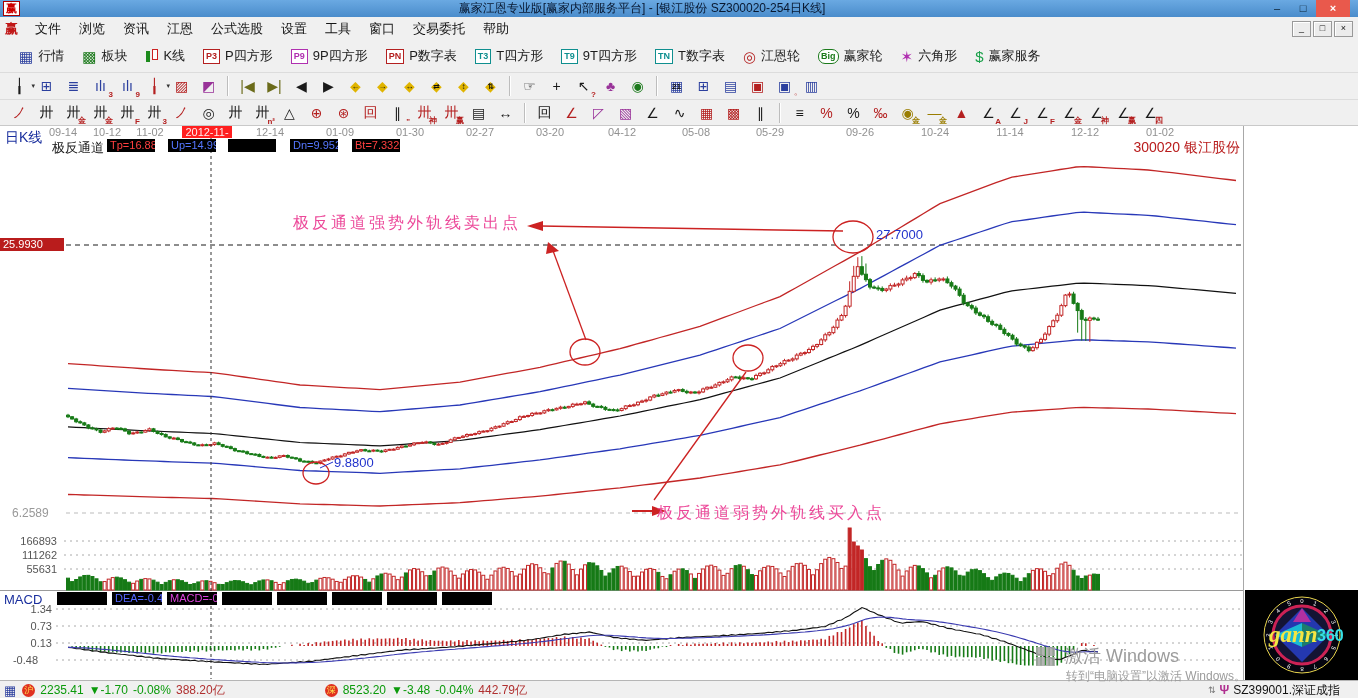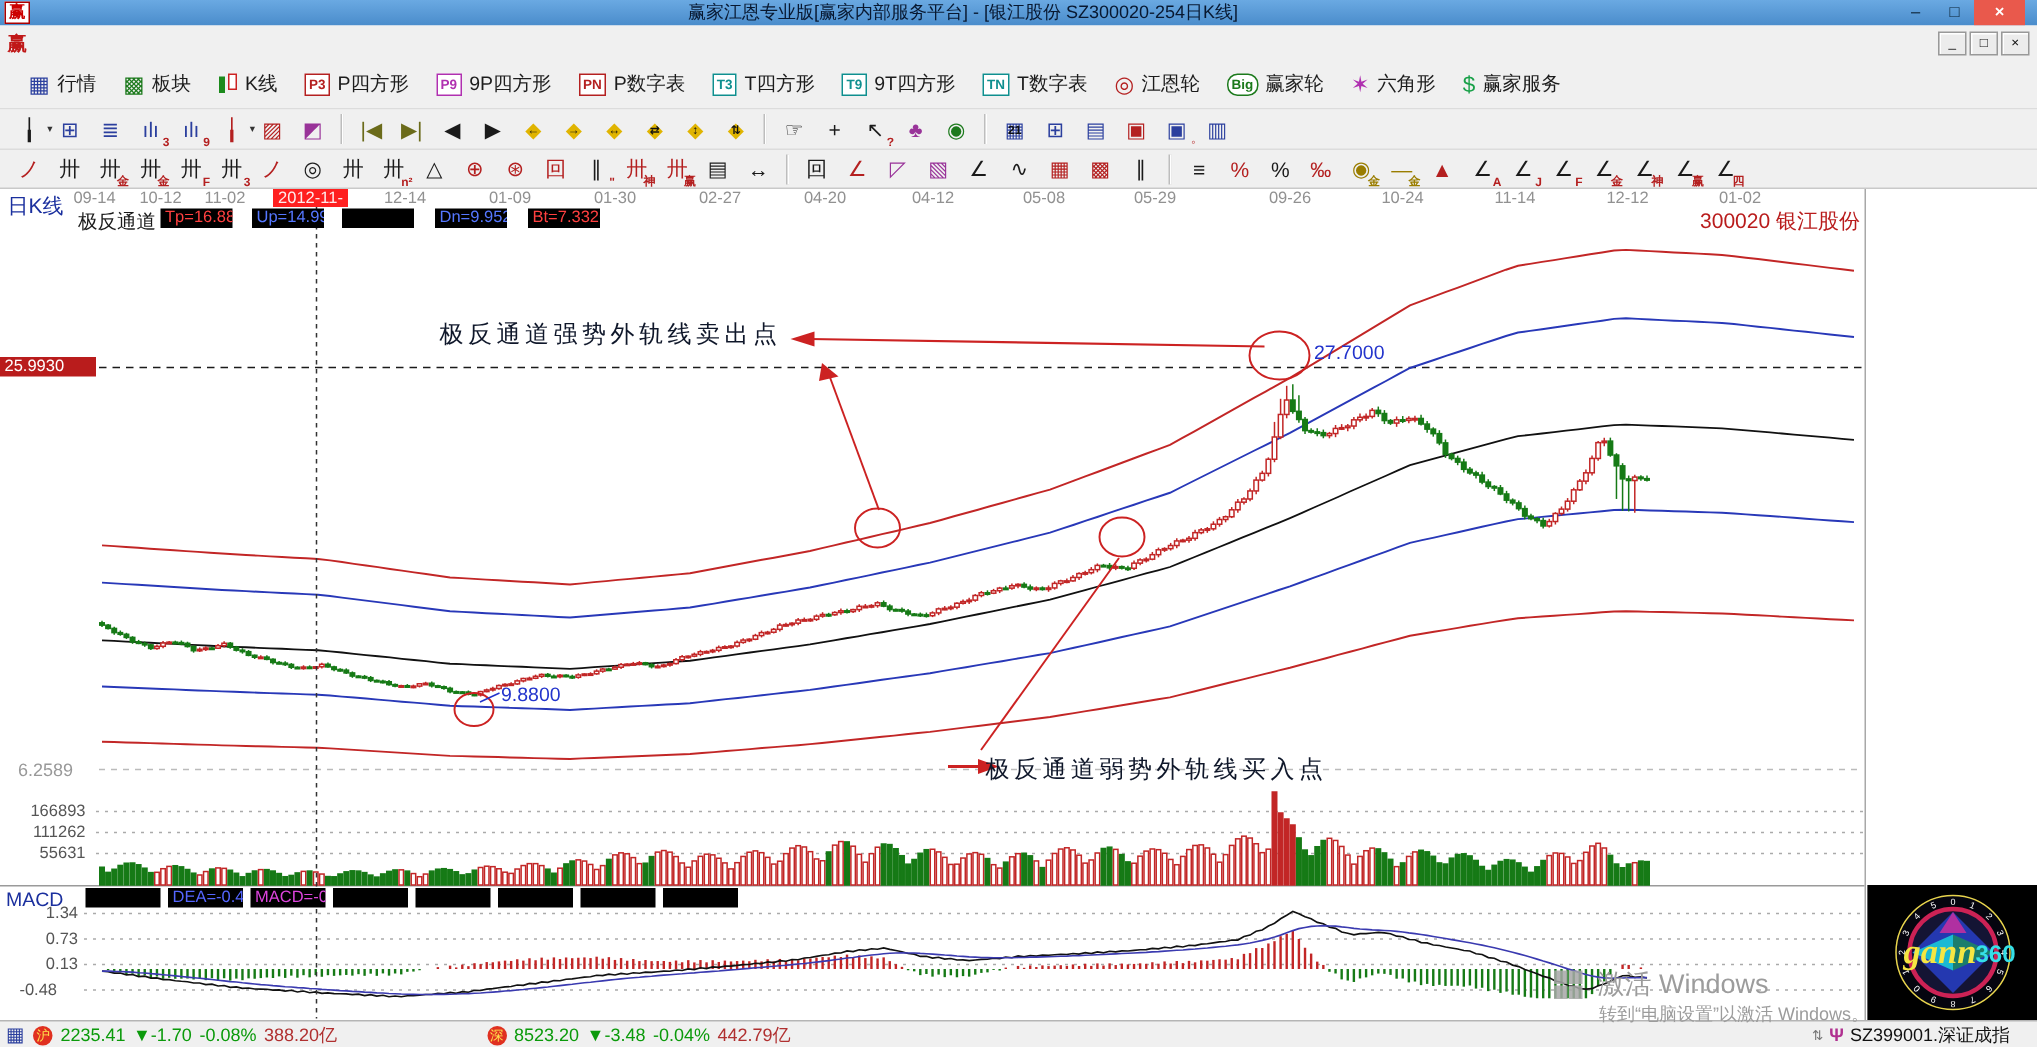--- a/index.html
+++ b/index.html
@@ -46,21 +46,21 @@
   
   #chartsvg{position:absolute;top:126px;left:0;}
   .tick{position:absolute;top:126px;width:56px;margin-left:-28px;text-align:center;
         font-size:11px;color:#919191;height:12px;line-height:12px;}
   .tick-hl{background:#ff1f1f;color:#ffecec;width:50px;margin-left:-25px;}
   .pane-label{color:#1a2f9e;font-size:14px;}
   .ind-label{font-size:13px;color:#1a1a1a;}
   .vbox{position:absolute;height:13px;background:#000;font-size:11px;line-height:13px;text-align:left;
         padding-left:3px;box-sizing:border-box;white-space:nowrap;overflow:hidden;}
   .axis-lab{position:absolute;font-size:11px;color:#555;text-align:right;}
-  .note{position:absolute;color:#0f172a;font-size:16px;letter-spacing:3px;white-space:nowrap;
+  .note{position:absolute;color:#ec4899;font-size:16px;letter-spacing:3px;white-space:nowrap;
         font-family:Liberation Sans, sans-serif;}
   .bluelab{position:absolute;color:#2233cc;font-size:13px;white-space:nowrap;}
   .marker-red{position:absolute;left:0;top:238px;width:64px;height:13px;background:#b91c1c;
               color:#fff;font-size:11px;line-height:13px;padding-left:3px;box-sizing:border-box;}
   .stock-label{position:absolute;left:1116px;top:139px;width:124px;text-align:right;
                color:#b91c1c;font-size:14px;}
   
   .wm{position:absolute;left:1036px;top:644px;display:flex;gap:10px;color:#9c9c9c;z-index:5;}
   .wm-logo{width:19px;height:19px;margin-top:3px;display:grid;grid-template-columns:9px 9px;
            grid-template-rows:9px 9px;gap:1px;opacity:.85;}
@@ -94,20 +94,21 @@
   <div class="tb-title">赢家江恩专业版[赢家内部服务平台] - [银江股份  SZ300020-254日K线]</div>
   <div class="tb-btns">
     <div class="tb-btn">–</div>
     <div class="tb-btn">□</div>
     <div class="tb-btn tb-x">×</div>
   </div>
 </div>
 
 <div class="menubar">
   <span class="mn-logo">赢</span>
+  <span id="menu-items"><span class="mn-item">文件</span><span class="mn-item">浏览</span><span class="mn-item">资讯</span><span class="mn-item">江恩</span><span class="mn-item">公式选股</span><span class="mn-item">设置</span><span class="mn-item">工具</span><span class="mn-item">窗口</span><span class="mn-item">交易委托</span><span class="mn-item">帮助</span></span>
   <div class="mdi-btns">
     <div class="mdi-b">_</div>
     <div class="mdi-b">□</div>
     <div class="mdi-b">×</div>
   </div>
 </div>
 
 <div class="toolbar1" id="toolbar1">
     <div class="tb1-item">
       <span class="t1icon" style="color: rgb(43, 63, 158);">▦</span>
@@ -1458,21 +1459,21 @@
 
 <div id="date-axis">
     <div class="tick" style="left: 63px;">09-14</div>
     <div class="tick" style="left: 107px;">10-12</div>
     <div class="tick" style="left: 150px;">11-02</div>
     <div class="tick tick-hl" style="left: 207px;">2012-11-21</div>
     <div class="tick" style="left: 270px;">12-14</div>
     <div class="tick" style="left: 340px;">01-09</div>
     <div class="tick" style="left: 410px;">01-30</div>
     <div class="tick" style="left: 480px;">02-27</div>
-    <div class="tick" style="left: 550px;">04-20</div>
+    <div class="tick" style="left: 550px;">03-20</div>
     <div class="tick" style="left: 622px;">04-12</div>
     <div class="tick" style="left: 696px;">05-08</div>
     <div class="tick" style="left: 770px;">05-29</div>
     <div class="tick" style="left: 860px;">09-26</div>
     <div class="tick" style="left: 935px;">10-24</div>
     <div class="tick" style="left: 1010px;">11-14</div>
     <div class="tick" style="left: 1085px;">12-12</div>
     <div class="tick" style="left: 1160px;">01-02</div>
   </div>
 

